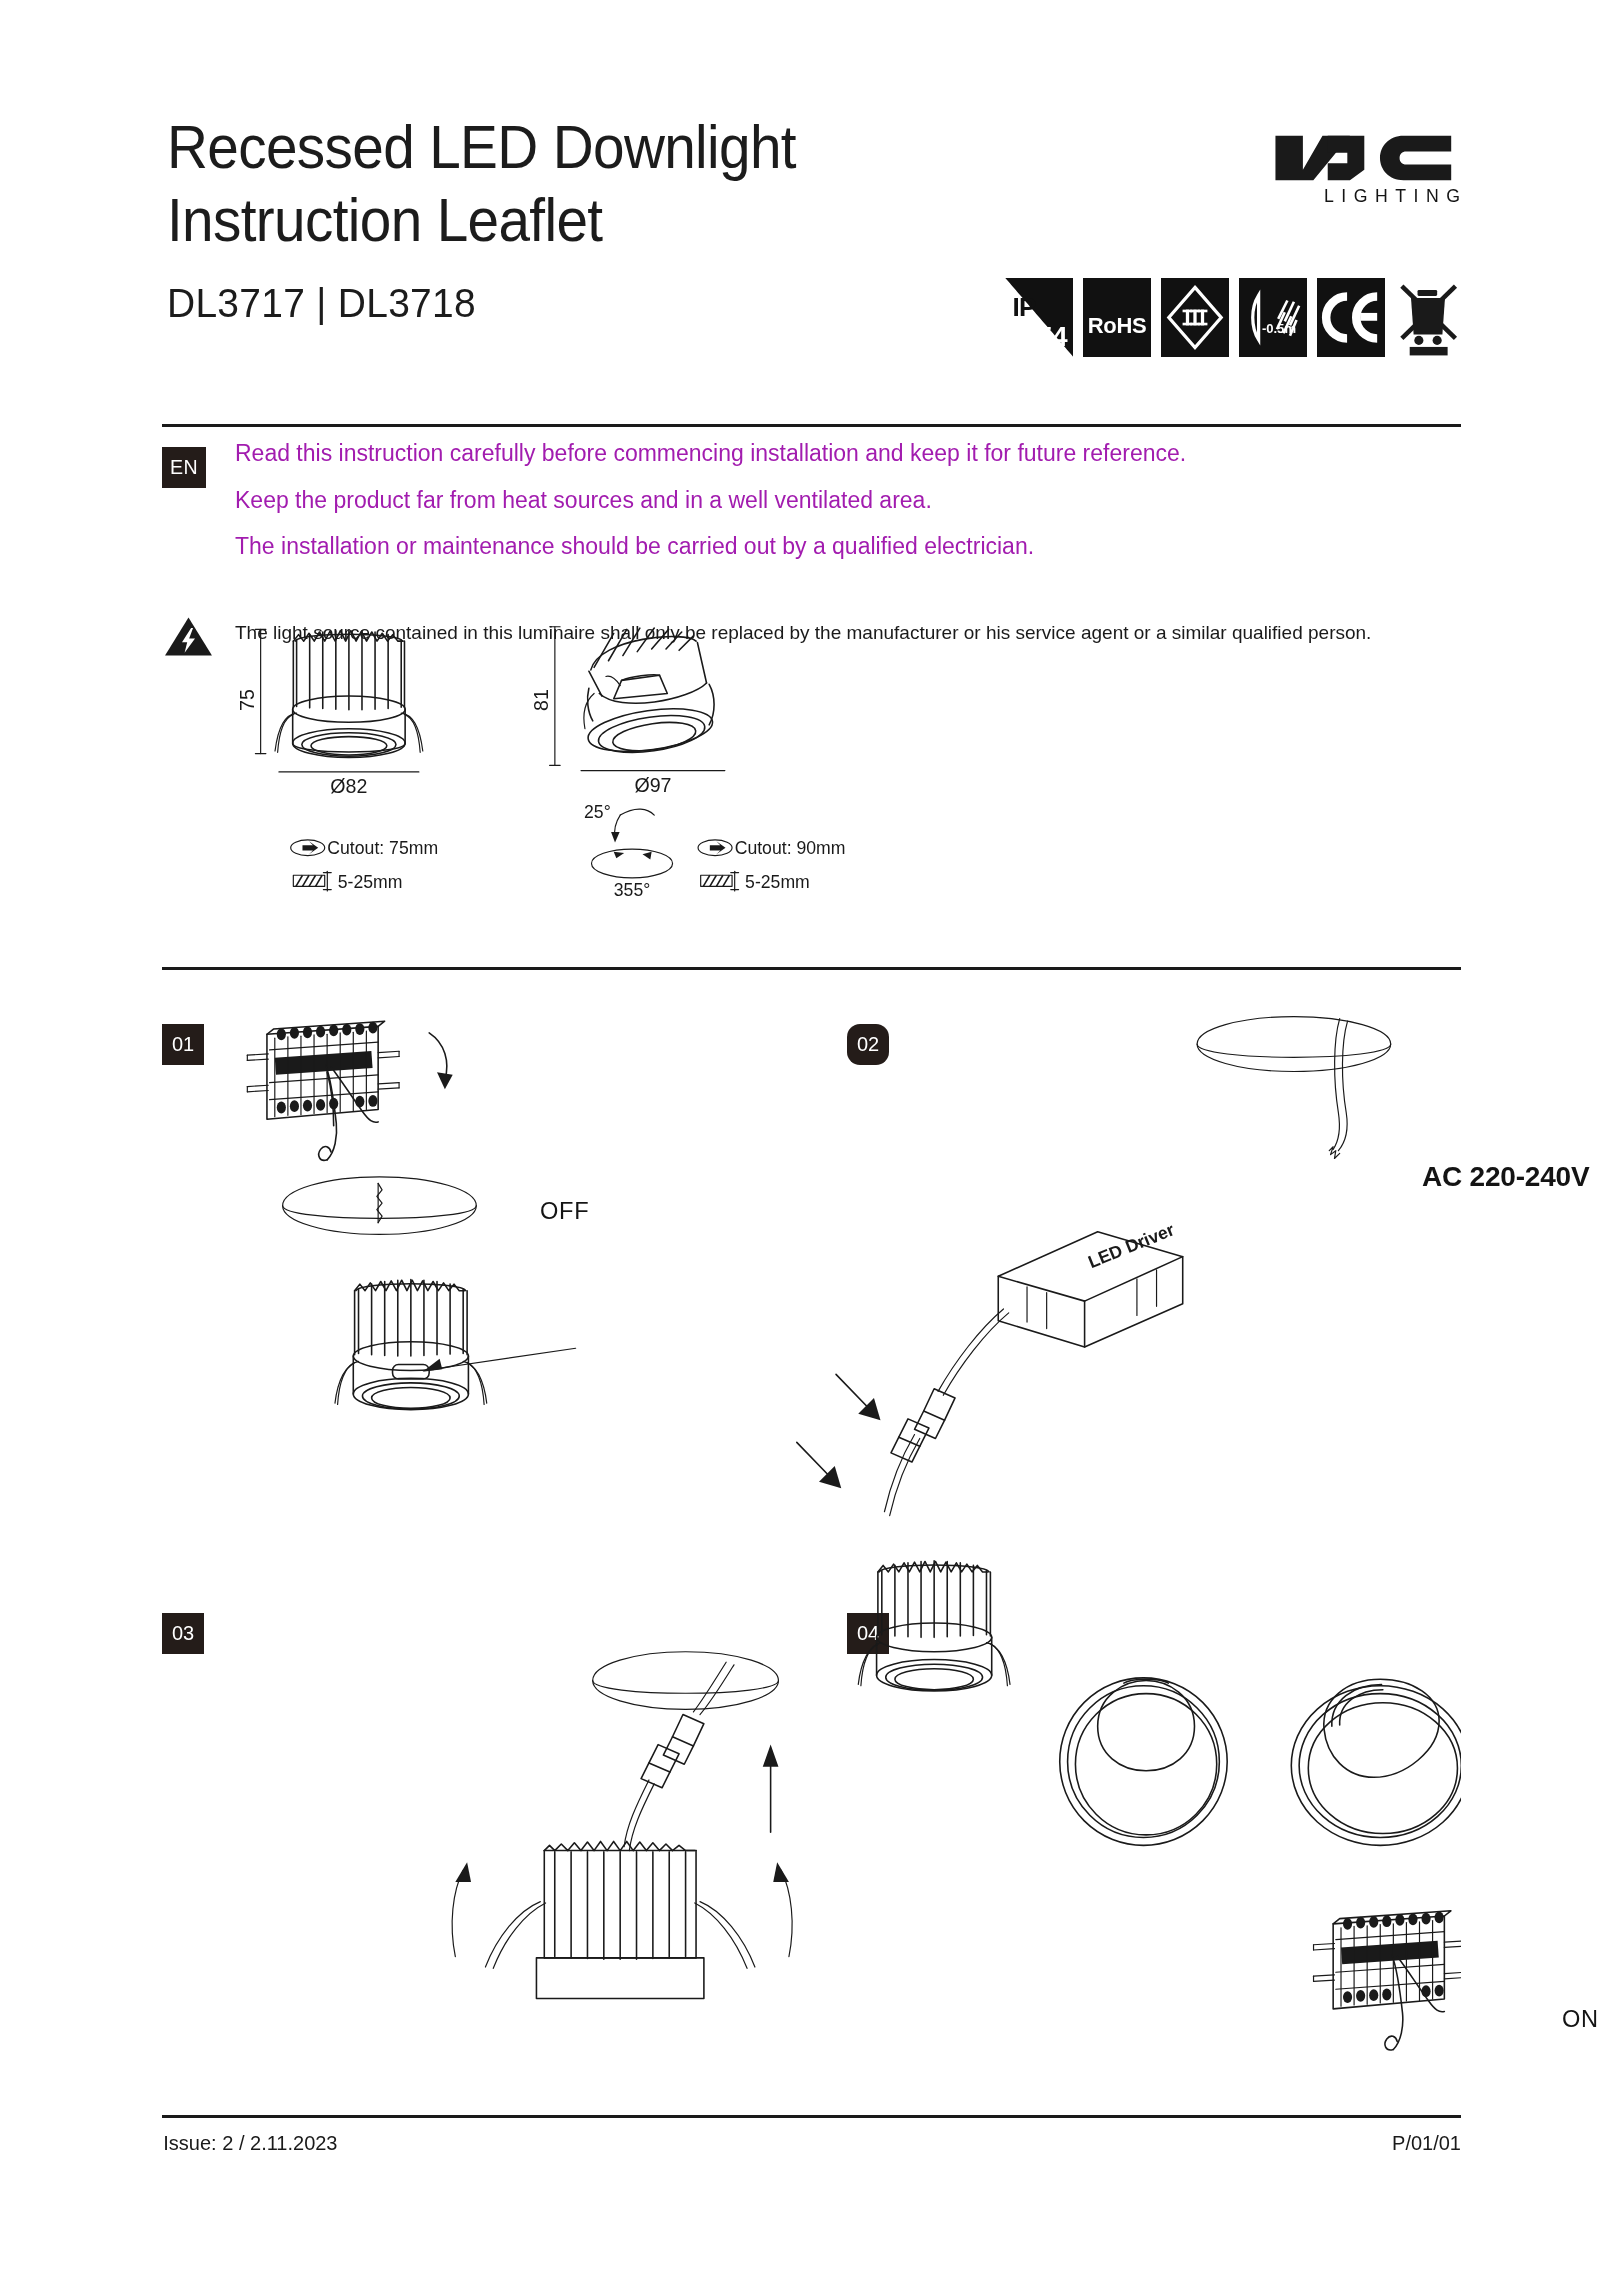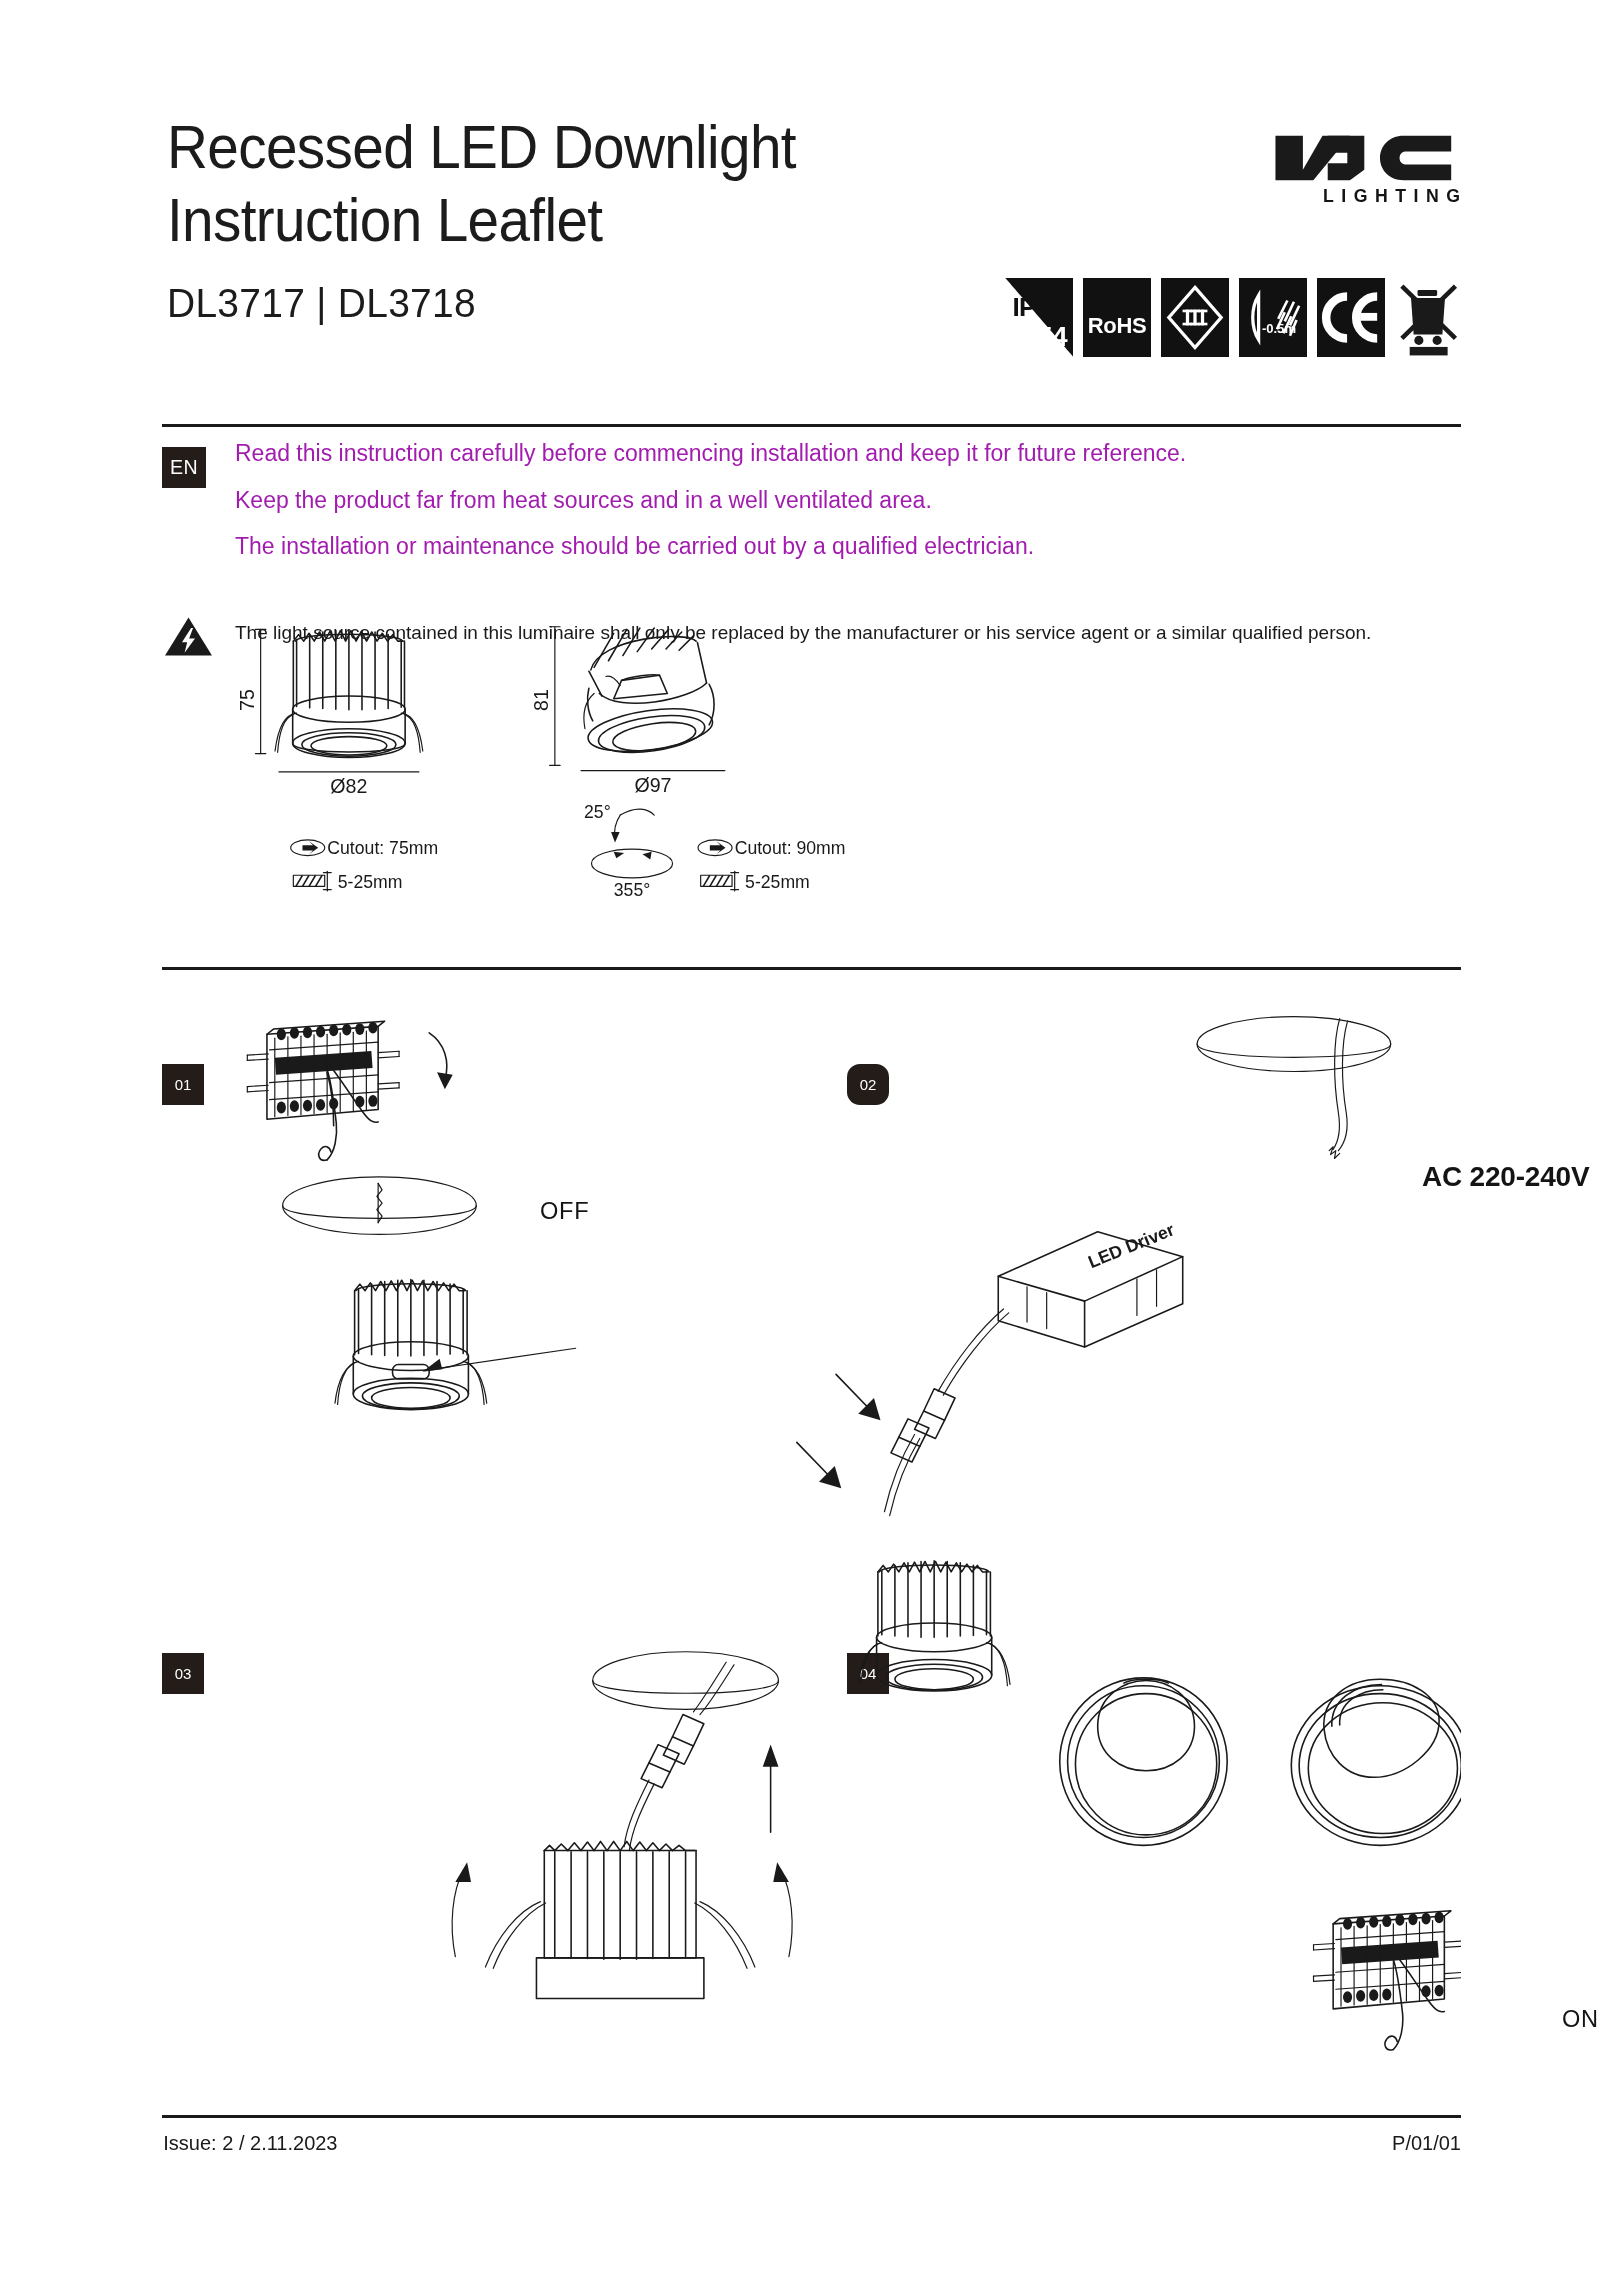--- a/index.html
+++ b/index.html
@@ -20,21 +20,21 @@
   }
   .model-line {
     position:absolute; left:5.2px; top:169px;
     font-size:41px; font-weight:300; letter-spacing:0.3px; color:#1c1c1c;
     transform:scaleX(0.95); transform-origin:left center; white-space:nowrap;
   }
 
   .logo { position:absolute; right:0; top:22px; width:196px; text-align:right; }
   .logo-mark { display:block; }
   .logo-sub {
-    font-size:17.7px; font-weight:700; letter-spacing:7.5px;
+    font-size:17.7px; font-weight:400; letter-spacing:7.5px;
     color:#141414; margin-top:3.3px; margin-right:-6.5px;
   }
 
   
   .badges { position:absolute; right:-1.3px; top:167px; display:flex; align-items:flex-end; gap:9.8px; }
   .badge {
     width:68px; height:79px; background:#111; position:relative;
     display:flex; align-items:center; justify-content:center; overflow:hidden;
   }
   .badge.plain { background:transparent; }
@@ -79,21 +79,21 @@
   }
 
   
   .dims { position:absolute; left:162px; top:615px; width:1299px; height:340px; }
   .dim-svg { position:absolute; left:0; top:0; }
 
   
   .steps { position:absolute; left:162px; top:995px; width:1299px; height:1112px; }
   .step-badge {
     position:absolute; width:42px; height:41px; background:#241c19;
-    color:#fff; font-size:15px; display:flex; align-items:center; justify-content:center;margin-top:40px;
+    color:#fff; font-size:20px; display:flex; align-items:center; justify-content:center;
   }
   .s01 { left:0;    top:29.4px; }
   .s02 { left:685px; top:29.4px;border-radius:13px; }
   .s03 { left:0;    top:618px; }
   .s04 { left:685px; top:618px; }
 
   .step-svg { position:absolute; left:0; top:0; pointer-events:none; }
 
   .lbl { position:absolute; font-size:21.6px; color:#141414; white-space:nowrap; }
   .lbl-off { left:378px; top:203px; font-size:23.6px; font-weight:500; letter-spacing:0.7px; }

